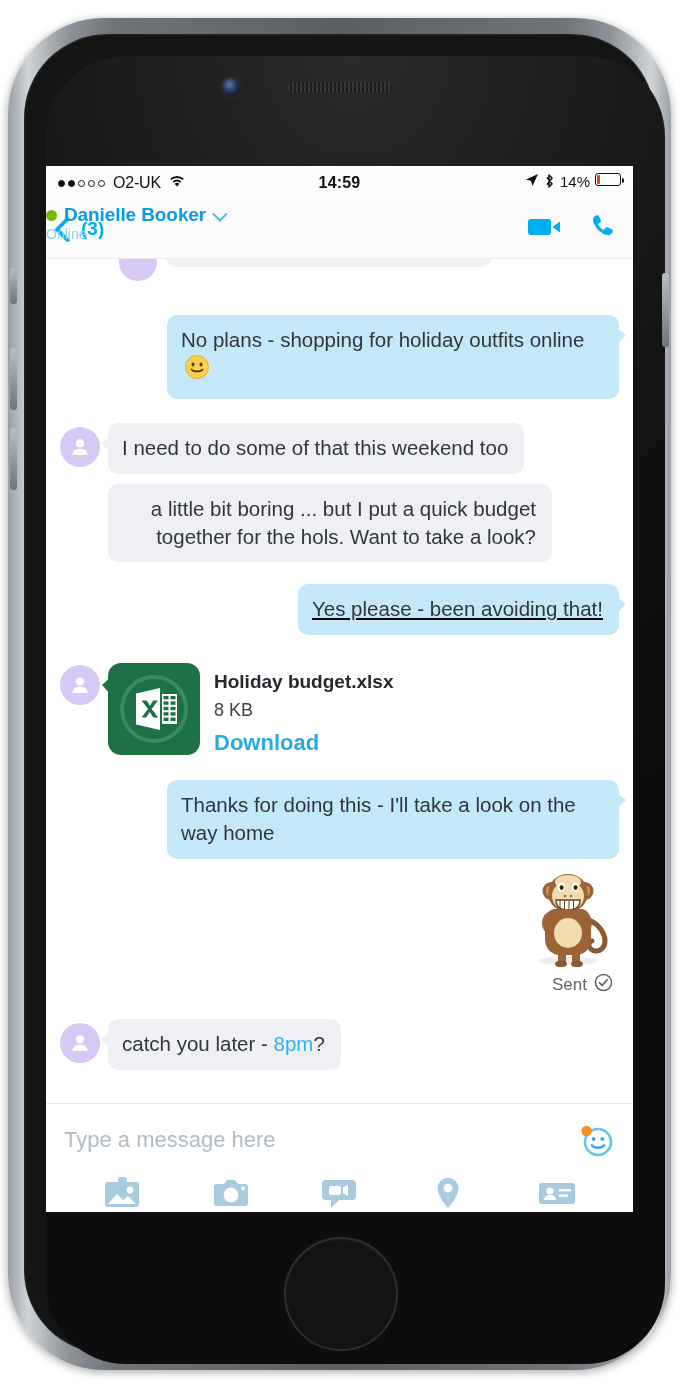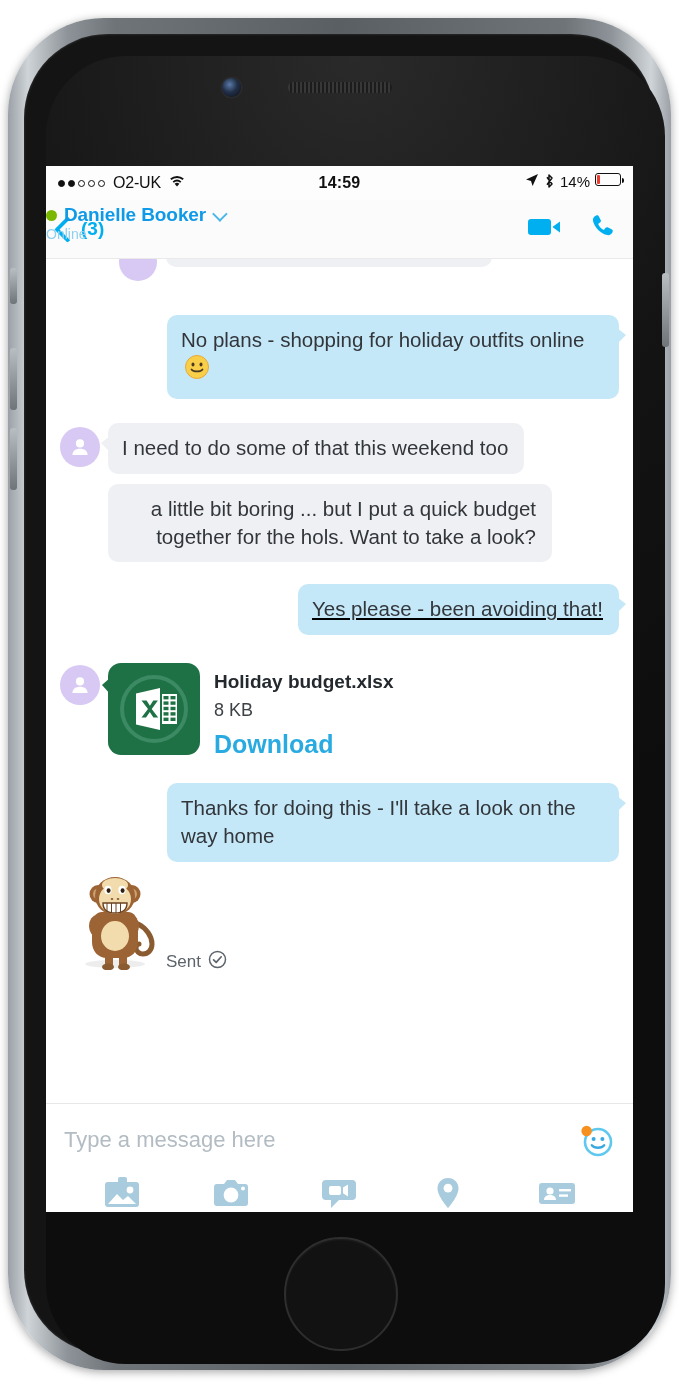--- a/index.html
+++ b/index.html
@@ -126,24 +126,24 @@
   
   .filecard{display:flex;align-items:flex-start;gap:14px;margin-top:2px;}
   .xls-icon{position:relative;width:92px;height:92px;flex:0 0 92px;}
   .xls-icon .notch{
     position:absolute;left:-6px;top:14px;width:0;height:0;
     border-top:8px solid transparent;border-bottom:10px solid transparent;border-right:9px solid #1e7145;
   }
   .file-meta{padding-top:8px;}
   .file-name{font-size:19px;font-weight:700;color:#24292e;}
   .file-size{font-size:18px;color:#3d4246;margin-top:7px;}
-  .file-dl{font-size:25px;font-weight:700;color:#29ABE2;margin-top:9px;cursor:pointer;}
-
-  
-  .sticker-row{display:flex;align-items:flex-end;margin-top:6px;}
+  .file-dl{font-size:22px;font-weight:700;color:#29ABE2;margin-top:9px;cursor:pointer;}
+
+  
+  .sticker-row{display:flex;flex-direction:column;align-items:flex-end;margin-top:6px;}
   .sent-line{display:flex;align-items:center;gap:7px;font-size:17px;color:#5d646b;margin-top:2px;padding-right:6px;}
 
   
   .composer{border-top:1px solid #e6e8ea;height:auto;background:#fff;}
   .input-row{display:flex;align-items:center;height:72px;padding:0 18px;}
   .placeholder{font-size:22px;color:#b3bcc3;flex:1;}
   .emoji-btn{width:38px;height:38px;position:relative;cursor:pointer;}
   .toolbar{display:flex;align-items:center;gap:0;padding:0 22px 16px 22px;}
   .tool{flex:1;display:flex;justify-content:center;cursor:pointer;}
 </style>
@@ -347,20 +347,31 @@
           <span>Sent</span>
           <span>
             <svg width="19" height="19" viewBox="0 0 19 19">
                 <circle cx="9.5" cy="9.5" r="8" fill="none" stroke="#5d646b" stroke-width="1.5"></circle>
                 <path d="M5.6 9.8 8.2 12.4l5-5.6" fill="none" stroke="#5d646b" stroke-width="1.7" stroke-linecap="round" stroke-linejoin="round"></path>
               </svg>
           </span>
         </div>
       </div>
 
+      <div class="row in" style="margin-top:22px;">
+        <div class="avatar">
+          <svg width="22" height="22" viewBox="0 0 22 22">
+              <circle cx="11" cy="7.4" r="4.1" fill="#fff"></circle>
+              <path d="M3.4 19c0-4.2 3.4-6.2 7.6-6.2s7.6 2 7.6 6.2H3.4z" fill="#fff"></path>
+            </svg>
+        </div>
+        <div class="bubble in tail">
+          <span>catch you later - </span><span class="link">8pm</span><span>?</span>
+        </div>
+      </div>
 
     </div>
 
     <div class="composer">
       <div class="input-row">
         <span class="placeholder">Type a message here</span>
         <span class="emoji-btn">
           <svg width="38" height="38" viewBox="0 0 38 38">
             <circle cx="21" cy="21" r="13" fill="#ffffff" stroke="#5ec8ef" stroke-width="2.6"></circle>
             <circle cx="16.6" cy="18" r="2" fill="#3aa9e0"></circle>

